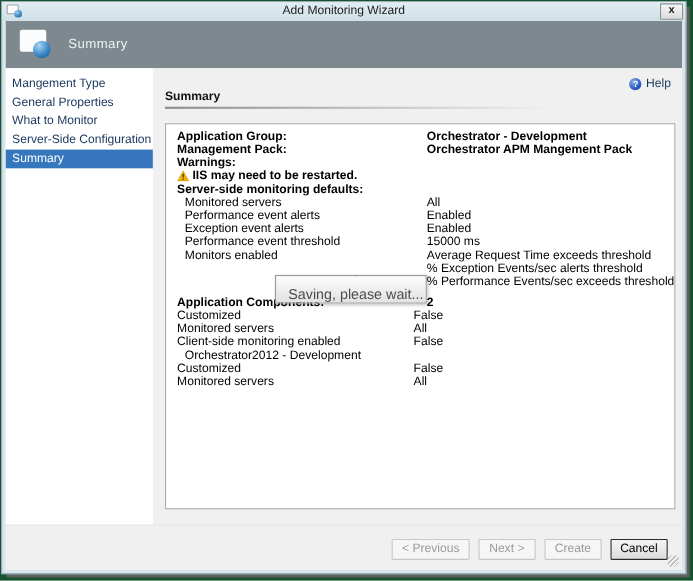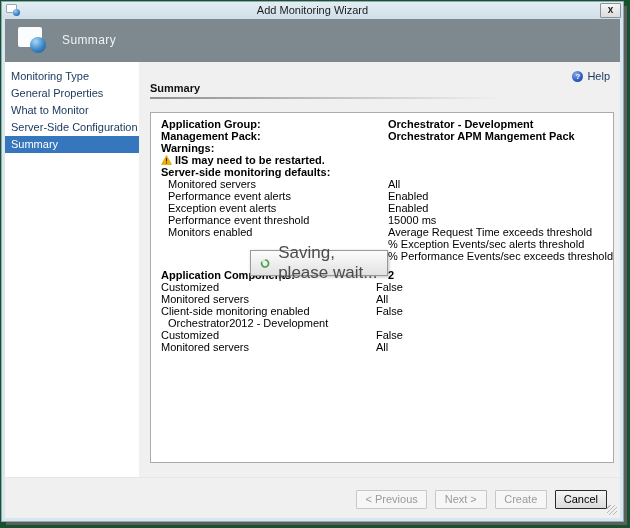--- a/index.html
+++ b/index.html
@@ -62,21 +62,21 @@
   .row.i2 .lab { width:215px; }
   .row.wide .lab { width:380px; }
   .row.bold { font-weight:bold; }
   .row .val { white-space:nowrap; }
   .warn-ico { flex:none; width:11px; height:10px; display:inline-block; }
 
   
   .overlay { position:absolute; left:250px; top:250px; width:138px; height:26px; z-index:50;
     background:linear-gradient(#fcfcfc,#e2e2e2); border:1px solid #9a9a9a;
     box-shadow:1px 1px 3px rgba(0,0,0,0.25);
-    display:flex; align-items:center; padding-left:9px; gap:8px; color:#4c4c4c; font-size:17px; }
+    display:flex; align-items:center; padding-left:9px; gap:8px; color:#4c4c4c; font-size:13px;flex-direction:column; }
   .spinner { width:15px; height:15px; }
 
   
   .footer { position:absolute; left:0; right:0; bottom:0; height:41px; background:#f0f0f0; border-top:1px solid #e6e6e6; }
   .btn-row { position:absolute; right:13px; top:12px; display:flex; gap:8px; }
   .btn { min-width:52px; height:19px; padding:0 8px; font-size:11px; font-family:"Liberation Sans",sans-serif;
     line-height:17px; text-align:center; border-radius:1px; }
   .btn.disabled { color:#9b9b9b; background:#f6f6f6; border:1px solid #c8c8c8; }
   .btn.primary { color:#000; background:linear-gradient(#f5f5f5,#dcdcdc); border:1px solid #2b2b2b; }
   .grip { position:absolute; right:3px; bottom:3px; width:10px; height:10px;
@@ -101,21 +101,21 @@
 
       <div class="banner">
         <span class="hdr-ico">
           <span class="pane"></span>
           <span class="ball"></span>
         </span>
         <div class="banner-title">Summary</div>
       </div>
 
       <div class="sidebar">
-          <div class="sb-item">Monitoring Type</div>
+          <div class="sb-item">Mangement Type</div>
           <div class="sb-item">General Properties</div>
           <div class="sb-item">What to Monitor</div>
           <div class="sb-item">Server-Side Configuration</div>
           <div class="sb-item selected">Summary</div>
         </div>
 
       <div class="content">
         <div class="help">
           <span class="help-ico">?</span>
           <span>Help</span>

